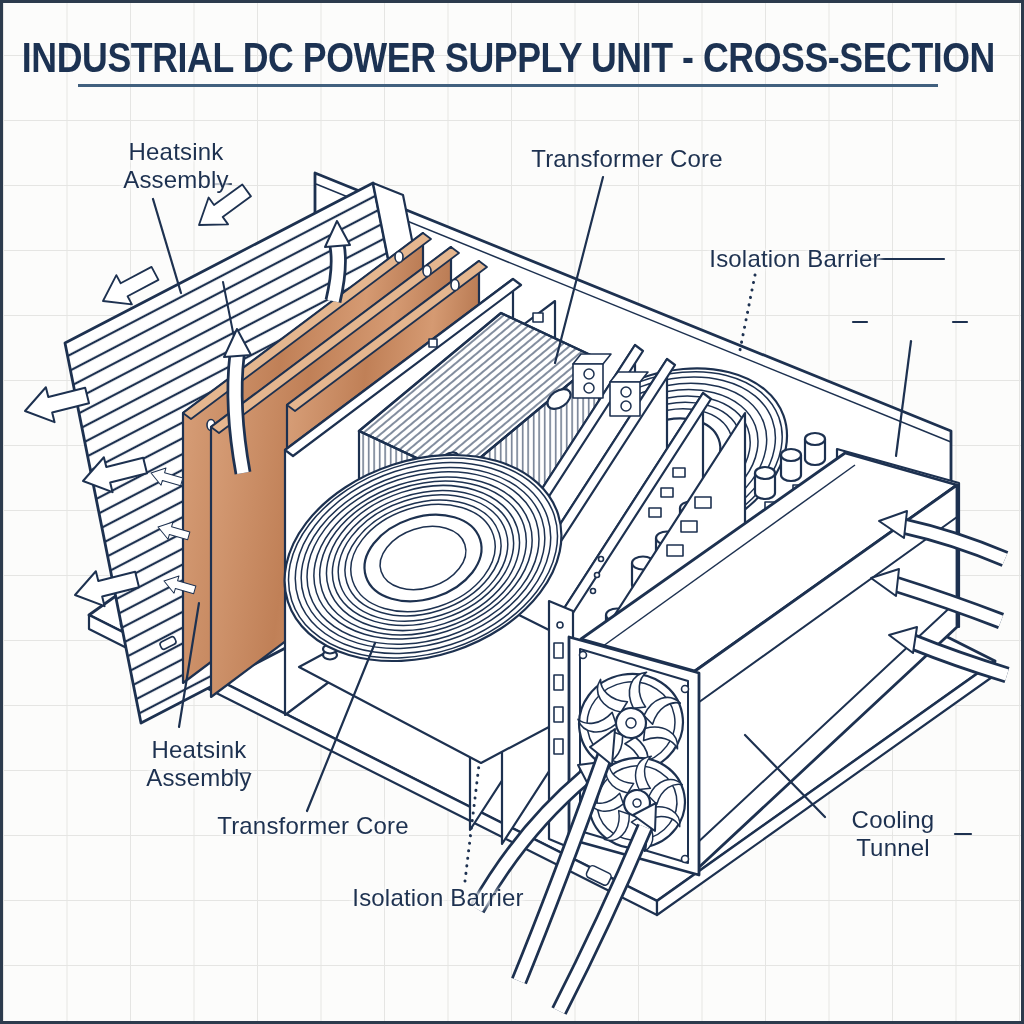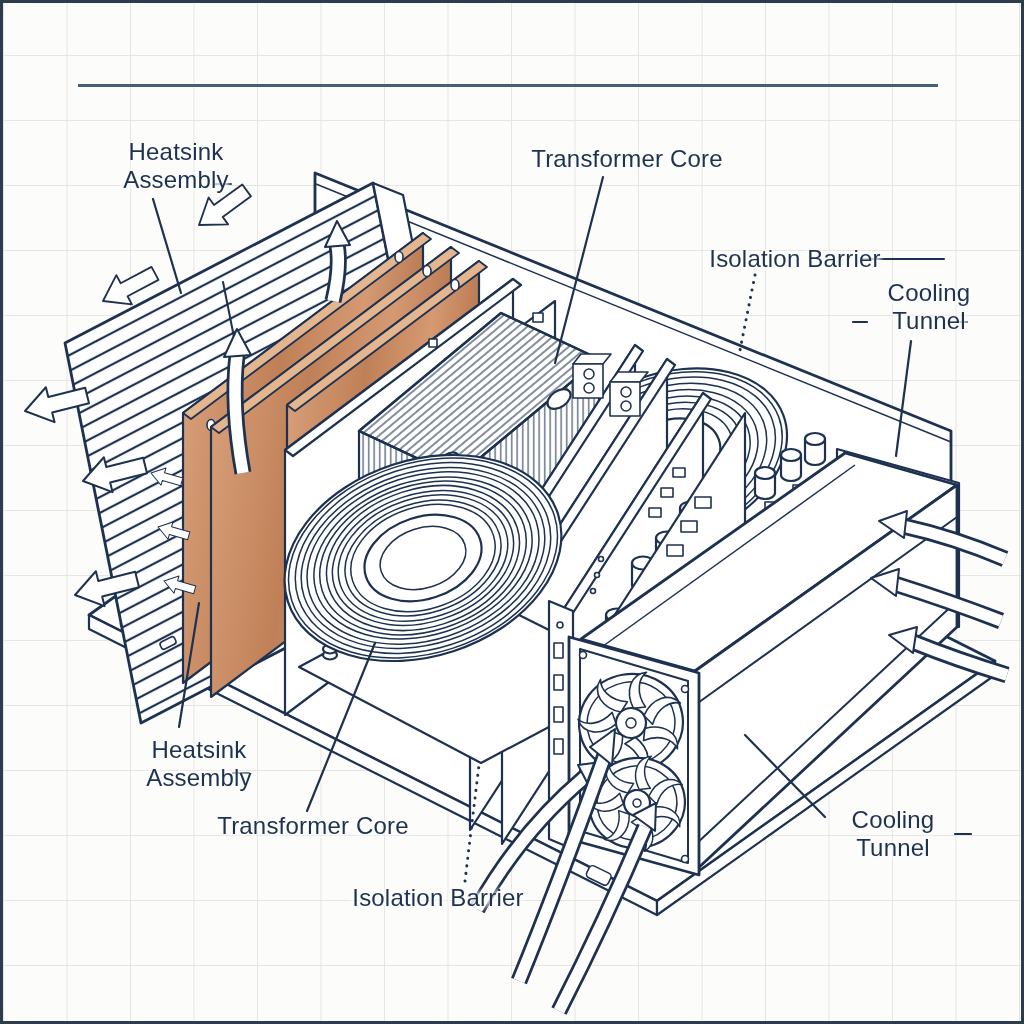--- a/index.html
+++ b/index.html
@@ -364,26 +364,27 @@
       <line class="ldr" x1="822" y1="814" x2="742" y2="732"></line>
       <line class="ldr" x1="212" y1="181" x2="228" y2="181"></line>
       <line class="ldr" x1="860" y1="256" x2="941" y2="256"></line>
       <line class="ldr" x1="850" y1="319" x2="864" y2="319"></line>
       <line class="ldr" x1="950" y1="319" x2="964" y2="319"></line>
       <line class="ldr" x1="230" y1="770" x2="246" y2="770"></line>
       <line class="ldr" x1="952" y1="831" x2="968" y2="831"></line>
     </g>
   </svg>
 
+  <div class="ttl">
+    <span>INDUSTRIAL DC POWER SUPPLY UNIT - CROSS-SECTION</span>
+  </div>
   <div class="rule"></div>
 
   <div class="lbl" style="left:153px;top:163px;">Heatsink
 Assembly</div>
   <div class="lbl" style="left:604px;top:156px;">Transformer Core</div>
   <div class="lbl" style="left:772px;top:256px;">Isolation Barrier</div>
-  <div class="lbl" style="left:906px;top:304px;">Cooling
-Tunnel</div>
   <div class="lbl" style="left:176px;top:761px;">Heatsink
 Assembly</div>
   <div class="lbl" style="left:290px;top:823px;">Transformer Core</div>
   <div class="lbl" style="left:415px;top:895px;">Isolation Barrier</div>
   <div class="lbl" style="left:870px;top:831px;">Cooling Tunnel</div>
 </div>
 
 </body></html>

